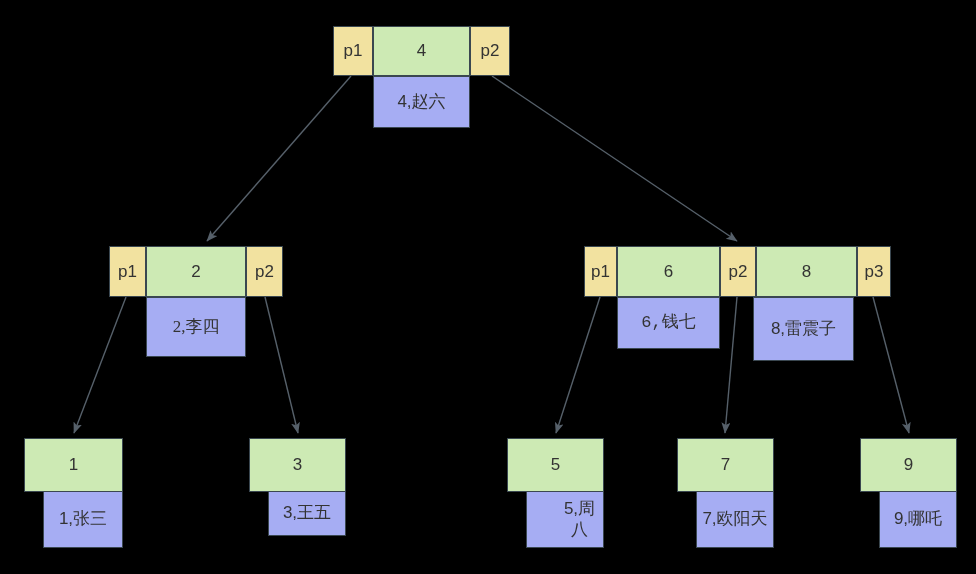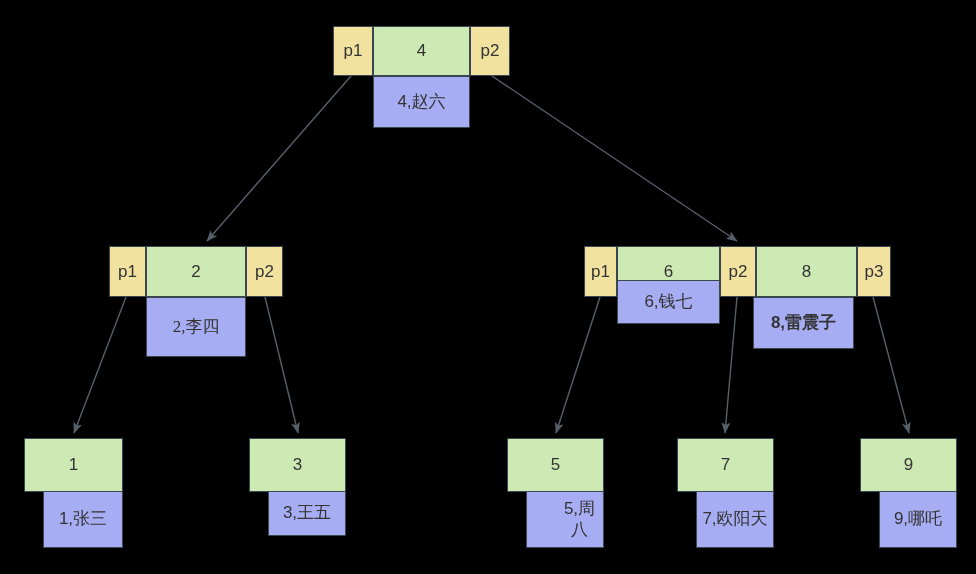--- a/index.html
+++ b/index.html
@@ -138,22 +138,22 @@
   </div>
   <div class="data-box" style="left:146px; top:297px; width:100px; height:60px;font-family:Liberation Serif, serif;">2,李四</div>
 
   <div class="index-row" style="left:584px; top:246px; height:51px;">
     <div class="cell ptr" style="width:33px;">p1</div>
     <div class="cell key" style="width:103px;">6</div>
     <div class="cell ptr" style="width:36px;">p2</div>
     <div class="cell key" style="width:101px;">8</div>
     <div class="cell ptr" style="width:34px;text-align:right;">p3</div>
   </div>
-  <div class="data-box" style="left:617px; top:280px; width:103px; height:44px;">6,钱七</div>
-  <div class="data-box" style="left:753px; top:297px; width:101px; height:52px;font-weight:bold;">8,雷震子</div>
+  <div class="data-box" style="left:617px; top:297px; width:103px; height:52px;font-family:Liberation Mono, monospace;">6,钱七</div>
+  <div class="data-box" style="left:753px; top:297px; width:101px; height:64px;">8,雷震子</div>
 
   <div class="leaf" style="left:24px; top:438px; width:99px; height:110px;">
     <div class="leaf-key" style="height:54px;">1</div>
     <div class="leaf-data" style="height:56px;">1,张三</div>
   </div>
 
   <div class="leaf" style="left:249px; top:438px; width:97px; height:110px;">
     <div class="leaf-key" style="height:54px;">3</div>
     <div class="leaf-data" style="height:44px;">3,王五</div>
   </div>

